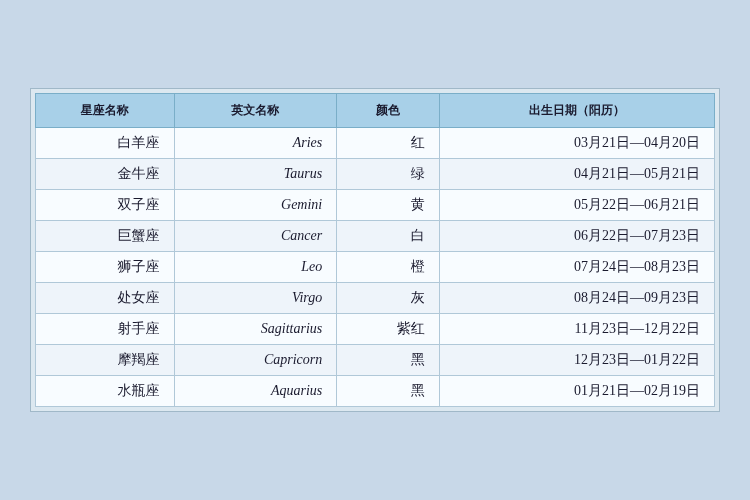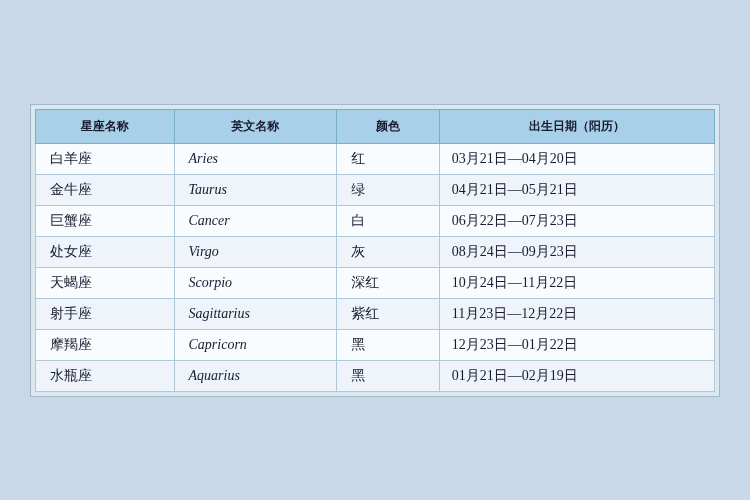--- a/index.html
+++ b/index.html
@@ -47,21 +47,21 @@
       background-color: #f8fcff;
     }
 
     tbody tr:nth-child(even) {
       background-color: #eef4fa;
     }
 
     tbody td {
       border: 1px solid #b0c8d8;
       padding: 6px 14px;
-      text-align: left;
+      text-align: right;
       font-size: 14px;
       color: #1a1a2e;
       font-family: Liberation Serif, serif;
     }
 
     tbody td:nth-child(2) {
       font-style: italic;
     }
 
     tbody td:nth-child(4) {
@@ -89,36 +89,42 @@
           <td>红</td>
           <td>03月21日—04月20日</td>
         </tr>
         <tr>
           <td>金牛座</td>
           <td>Taurus</td>
           <td>绿</td>
           <td>04月21日—05月21日</td>
         </tr>
         <tr>
+          <td>双子座</td>
+          <td>Gemini</td>
+          <td>黄</td>
+          <td>05月22日—06月21日</td>
+        </tr>
+        <tr>
           <td>巨蟹座</td>
           <td>Cancer</td>
           <td>白</td>
           <td>06月22日—07月23日</td>
         </tr>
         <tr>
+          <td>狮子座</td>
+          <td>Leo</td>
+          <td>橙</td>
+          <td>07月24日—08月23日</td>
+        </tr>
+        <tr>
           <td>处女座</td>
           <td>Virgo</td>
           <td>灰</td>
           <td>08月24日—09月23日</td>
-        </tr>
-        <tr>
-          <td>天蝎座</td>
-          <td>Scorpio</td>
-          <td>深红</td>
-          <td>10月24日—11月22日</td>
         </tr>
         <tr>
           <td>射手座</td>
           <td>Sagittarius</td>
           <td>紫红</td>
           <td>11月23日—12月22日</td>
         </tr>
         <tr>
           <td>摩羯座</td>
           <td>Capricorn</td>

